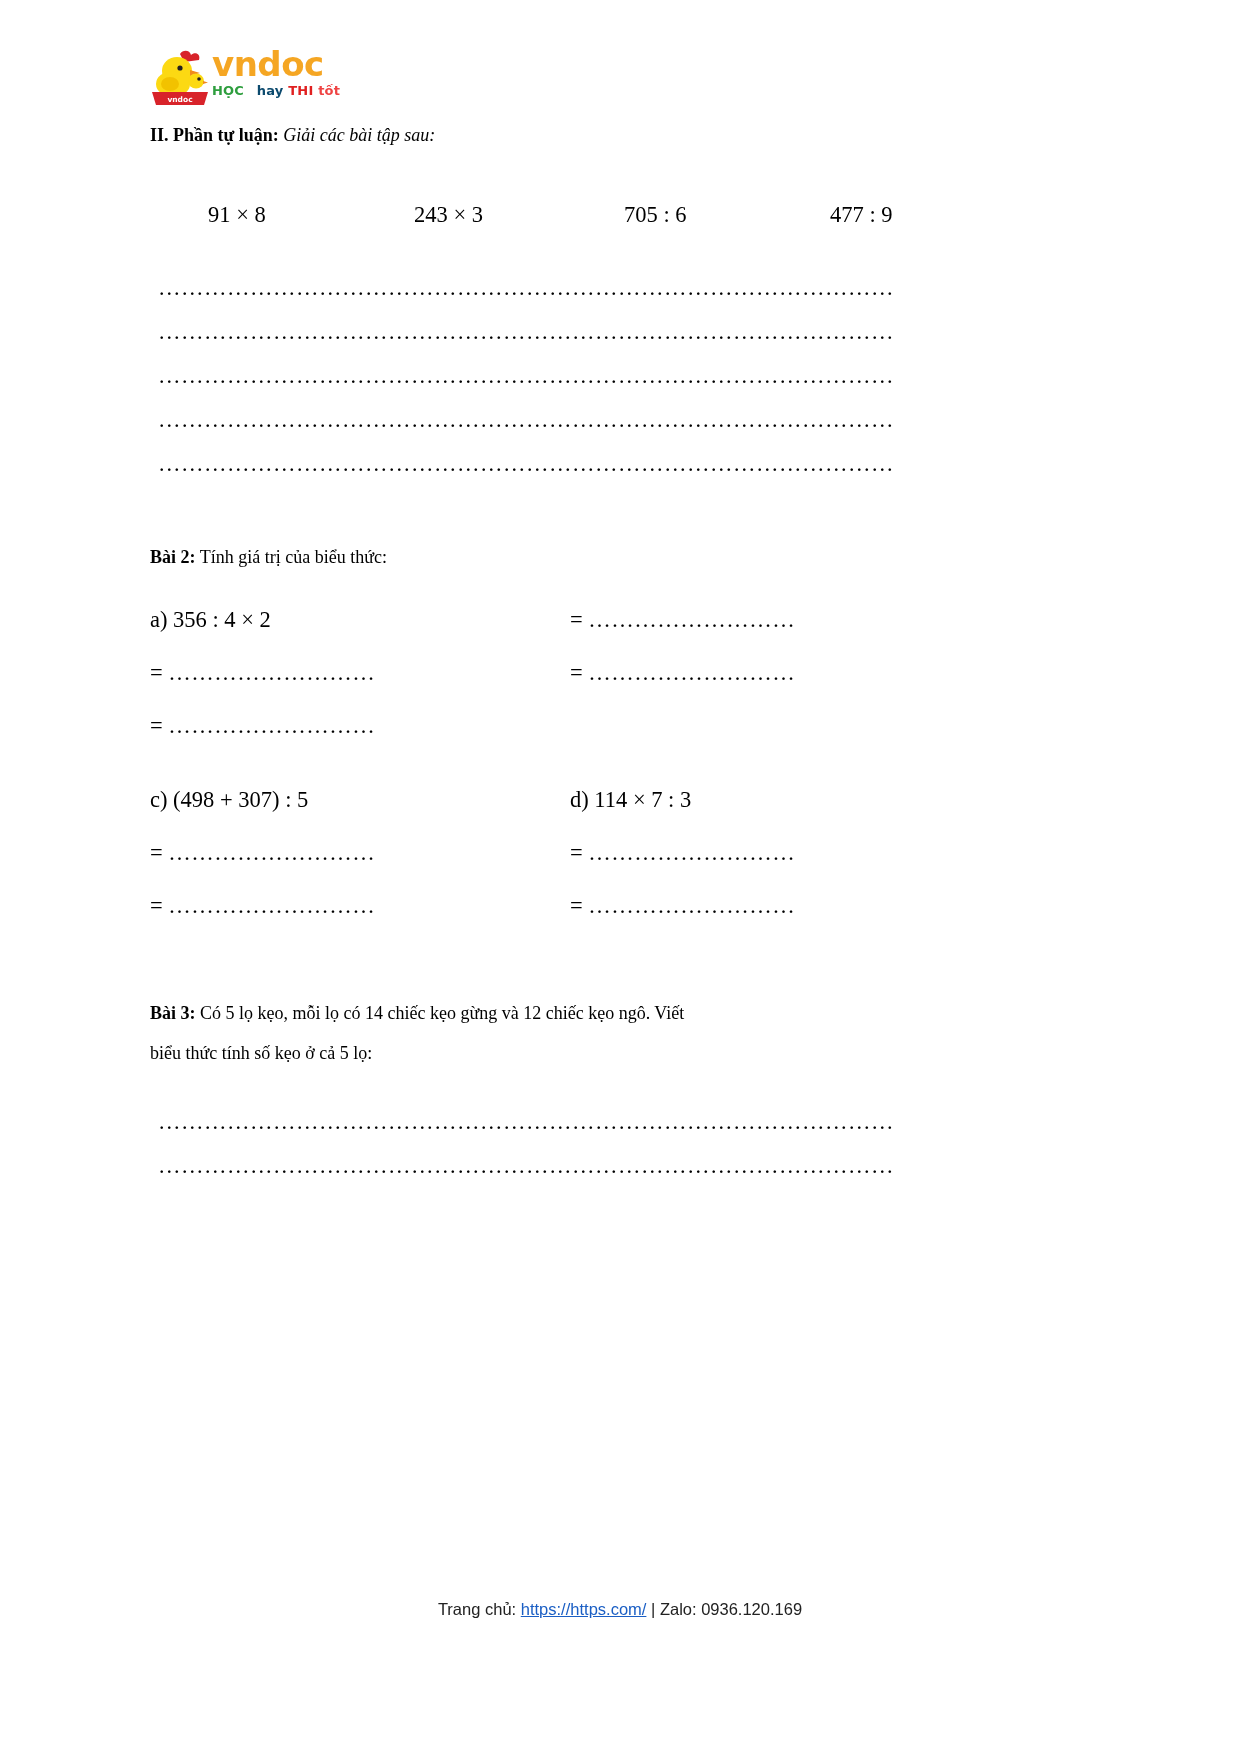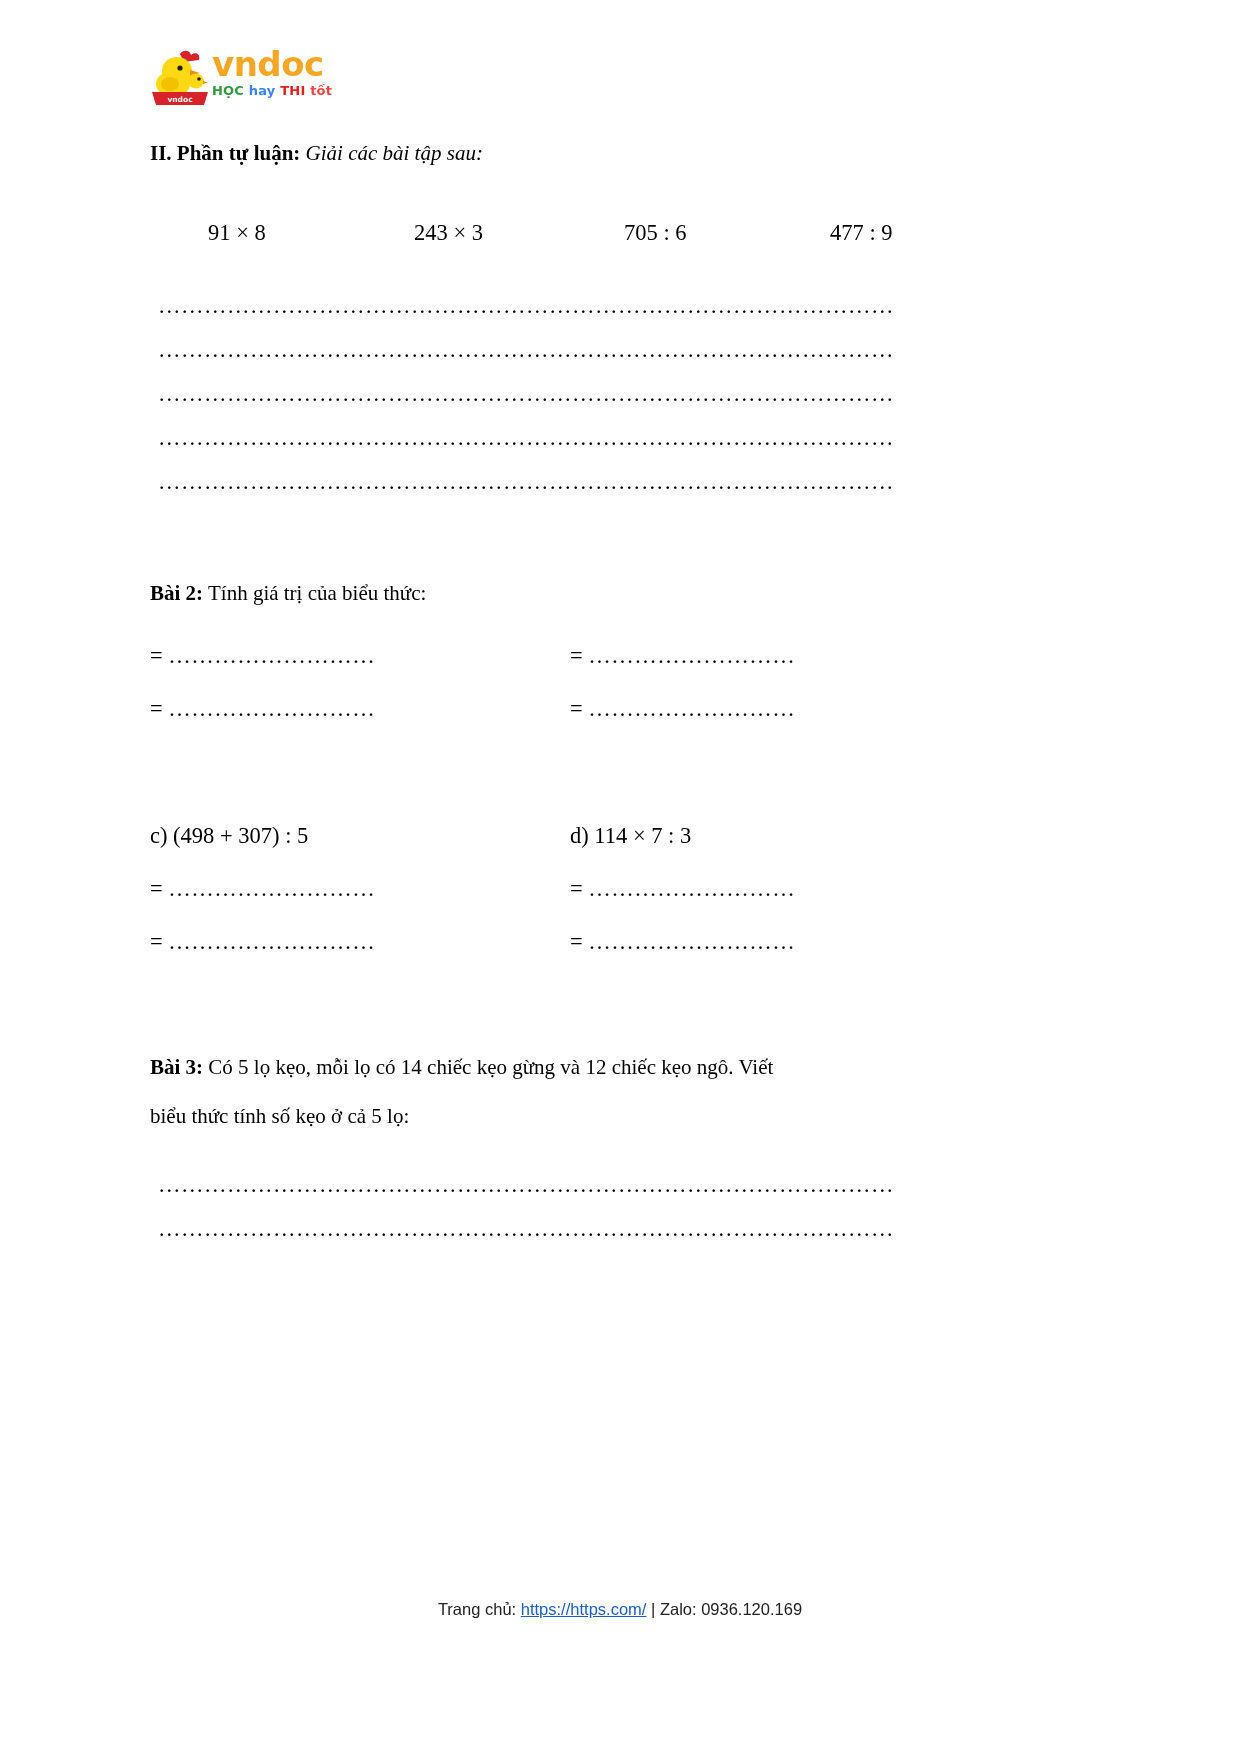--- a/index.html
+++ b/index.html
@@ -57,35 +57,35 @@
   .logo-tag {
     font-family: "DejaVu Sans", sans-serif;
     font-weight: bold;
     font-size: 13px;
     line-height: 16px;
     letter-spacing: 0.2px;
     display: block;
     margin-top: 1px;
   }
   .tag-hoc { color: #2E9E3E; }
-  .tag-hay { color: #3b82f6; }
+  .tag-hay { color: #0c4a6e; margin-left: 8px; }
   .tag-thi { color: #E02020; }
   .tag-tot { color: #ef4444; }
 
   
   .content {
     position: absolute;
     left: 150px;
     top: 120px;
     width: 940px;
   }
   .line {
-    font-size: 21px;
+    font-size: 18px;
     line-height: 31px;
-    margin: 18px 0 9px 0;
+    margin: 0 0 9px 0;
     white-space: nowrap;
   }
   .line.wrap { white-space: normal; }
   .b { font-weight: bold; }
   .i { font-style: italic; }
 
   .spacer-sm { height: 16px; }
   .spacer-md { height: 34px; }
   .spacer-lg { height: 56px; }
 
@@ -208,20 +208,21 @@
 
     <p class="line">
       <span class="b">Bài 2:</span>
       <span>Tính giá trị của biểu thức:</span>
     </p>
 
     <div style="height:22px;"></div>
 
     <div class="grid2 blockrow">
       <div class="col-l">
+        <p class="qline">a) 356 : 4 × 2</p>
         <p class="eqline">
           <span>=</span>
           <span class="eq-dots">………………………</span>
         </p>
         <p class="eqline">
           <span>=</span>
           <span class="eq-dots">………………………</span>
         </p>
       </div>
       <div class="col-r">

